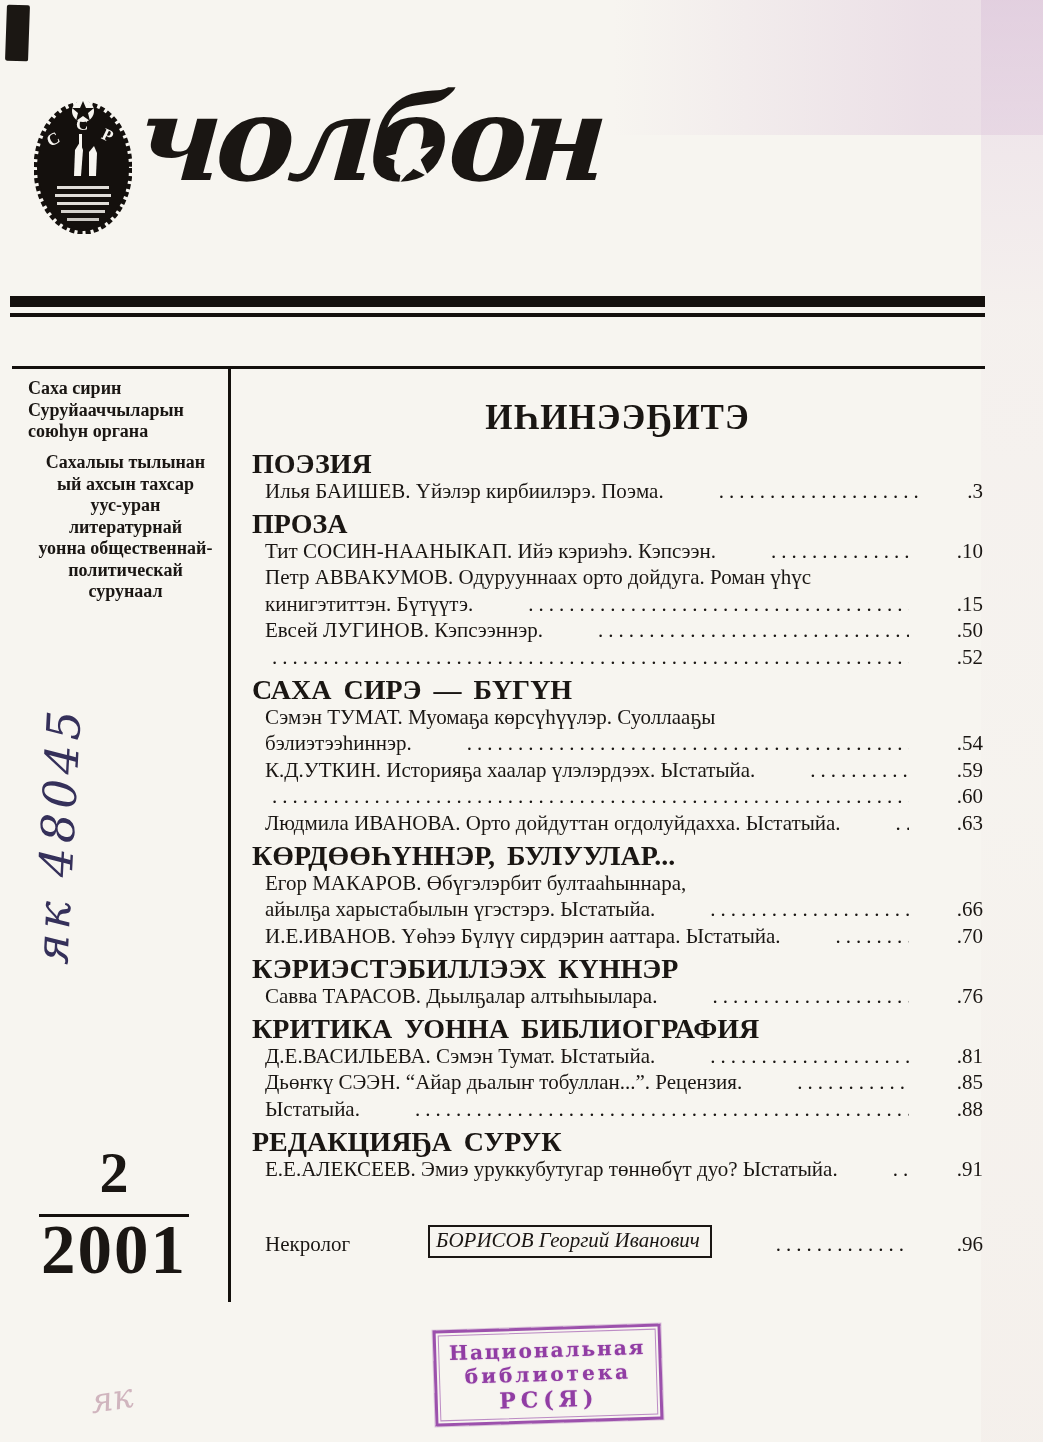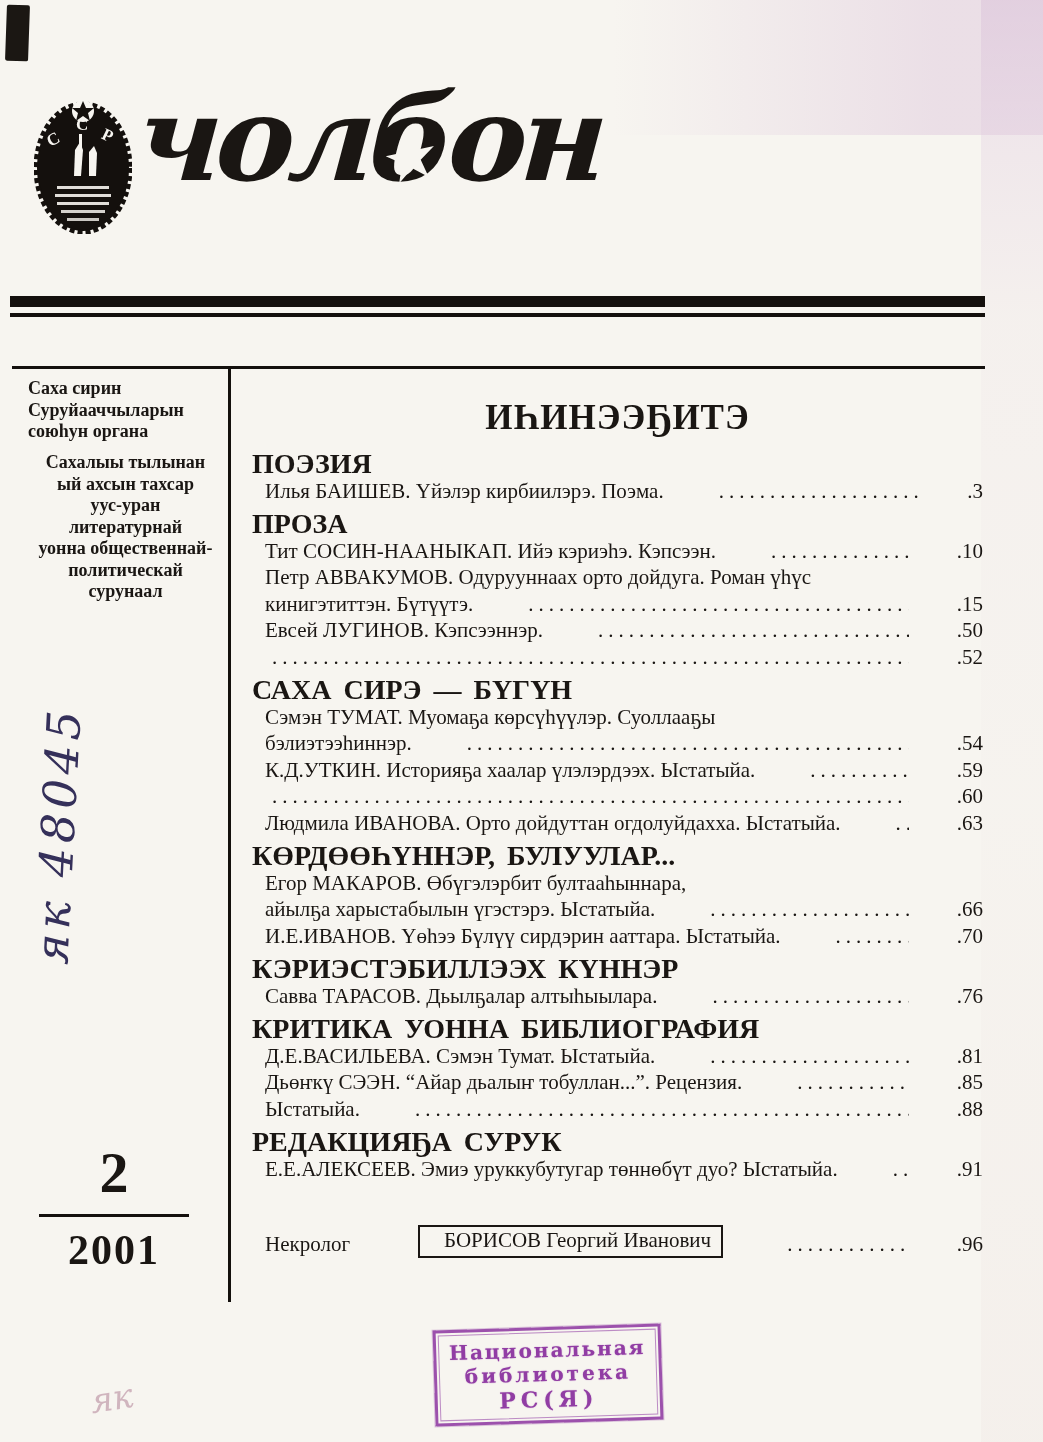--- a/index.html
+++ b/index.html
@@ -37,35 +37,35 @@
   .side{position:absolute;left:28px;width:195px;font-weight:bold;font-size:18px;line-height:21.5px;}
   .side.org{top:378px;}
   .side.desc{top:452px;text-align:center;}
   .callnum{position:absolute;left:58px;top:835px;width:0;height:0;}
   .callnum span{position:absolute;left:0;top:0;transform:translate(-50%,-50%) rotate(-87deg);
     white-space:nowrap;font-style:italic;font-size:46px;letter-spacing:5px;
     color:#35305a;font-family:"DejaVu Serif",serif;}
   .issue{position:absolute;left:38px;top:1136px;width:152px;text-align:center;font-weight:bold;}
   .issue .num{font-size:58px;line-height:74px;}
   .issue .bar{width:150px;height:3px;background:#14100d;margin:4px auto 2px auto;}
-  .issue .year{font-size:42px;line-height:62px;letter-spacing:2px;}
+  .issue .year{font-size:69px;line-height:62px;letter-spacing:2px;}
   .faint-mark{position:absolute;left:90px;top:1378px;font-style:italic;font-size:34px;
     color:rgba(176,127,150,.55);transform:rotate(-9deg);font-family:"DejaVu Serif",serif;}
   
   .content{position:absolute;left:252px;right:60px;top:398px;}
   .toc-title{text-align:center;font-weight:bold;font-size:35px;letter-spacing:1px;margin-bottom:13px;}
   .sec-title{font-weight:bold;font-size:28px;line-height:26.5px;word-spacing:5px;margin-top:7px;}
   .entry-line{font-size:21px;line-height:26.5px;padding-left:13px;}
   .entry-line.flex{display:flex;align-items:flex-end;gap:48px;}
   .entry-line .t{white-space:nowrap;}
   .dots{flex:1 1 auto;overflow:hidden;white-space:nowrap;letter-spacing:5px;padding:0 2px 0 7px;}
   .pg{white-space:nowrap;}
   .nek-row{margin-top:13px;}
   .nek-prefix{white-space:nowrap;margin-top:36px;}
-  .nek-box{white-space:nowrap;border:2.5px solid #1a1613;padding:0 10px 2px 24px;margin-left:20px;}
+  .nek-box{white-space:nowrap;border:2.5px solid #1a1613;padding:0 10px 2px 6px;margin-left:30px;font-style:italic;}
   .nek-box+ .dots{padding-left:16px;}
   
   .stamp{position:absolute;left:434px;top:1327px;width:222px;height:90px;
     transform:rotate(-1.8deg);border:3.5px solid rgba(140,52,160,.85);
     box-shadow:0 0 0 1px rgba(140,52,160,.25);}
   .stamp .inner{position:absolute;inset:2px;border:1.5px solid rgba(140,52,160,.55);
     display:flex;flex-direction:column;justify-content:center;text-align:center;}
   .stamp .l{color:#8c34a0;font-weight:bold;font-family:"DejaVu Serif",serif;
     text-shadow:0 0 1.2px rgba(140,52,160,.55);opacity:.95;}
   .stamp .l1{font-size:20px;line-height:24px;letter-spacing:2px;}

